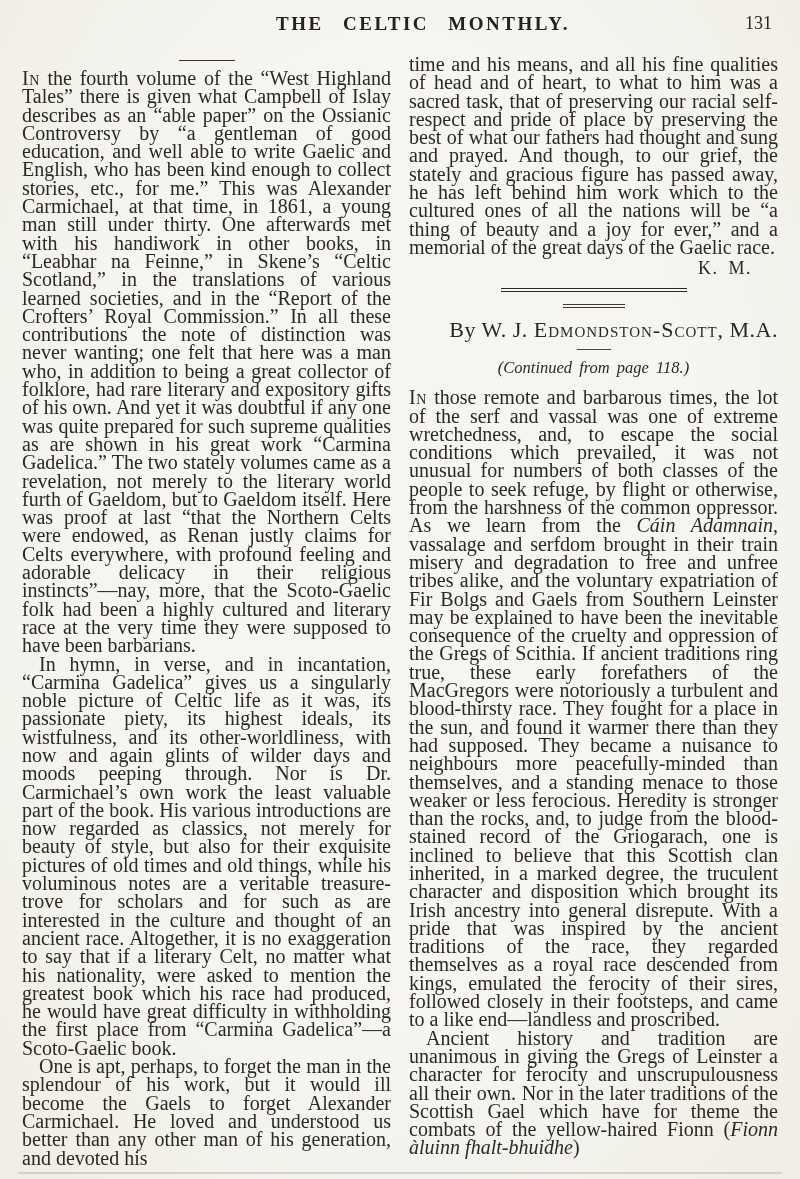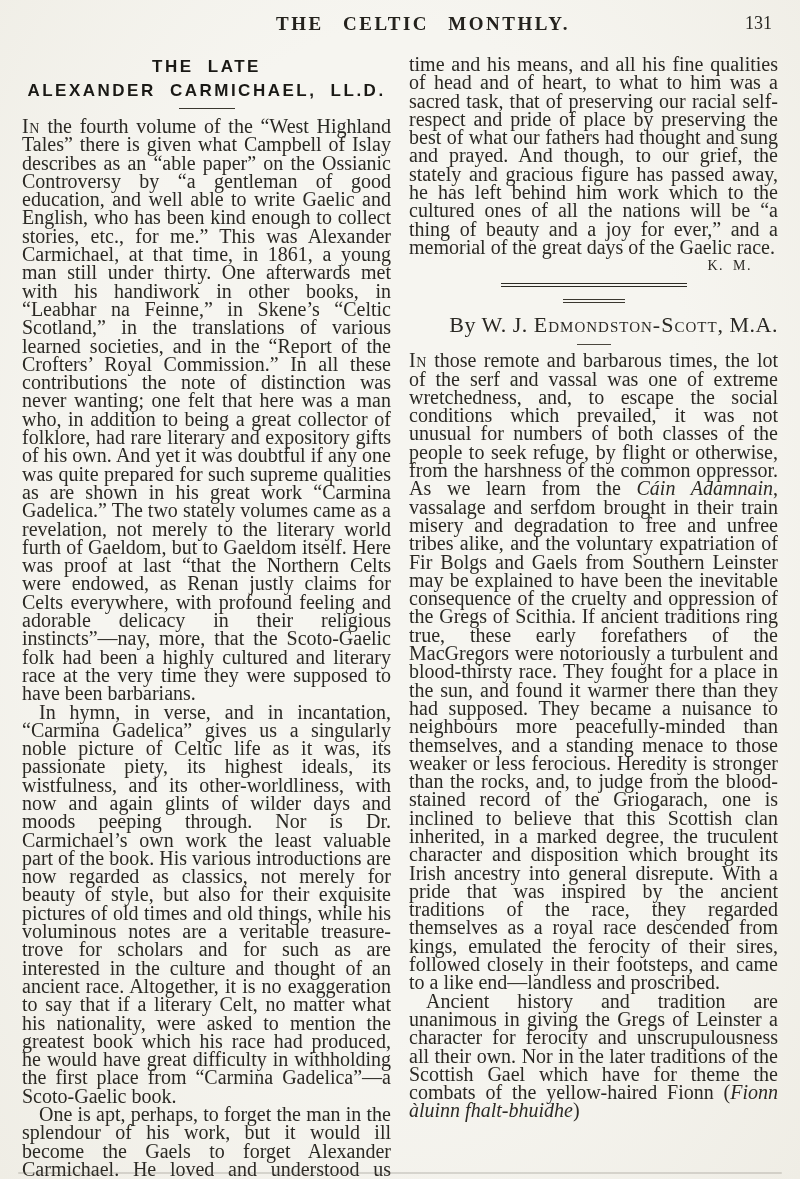--- a/index.html
+++ b/index.html
@@ -86,21 +86,21 @@
     line-height:18.3px;
     text-align:justify;
     color:#2b2924;
   }
   .body-p.indent{text-indent:17px;}
   .lead{font-variant:small-caps;letter-spacing:0.5px;}
   .italic{font-style:italic;}
   .signature{
     margin:2px 26px 0 0;
     text-align:right;
-    font-size:14px;
+    font-size:18px;
     letter-spacing:1.5px;
     word-spacing:4px;
   }
   .byline{
     margin:9px 0 0 0;
     text-align:right;
     font-size:22px;
     letter-spacing:0.5px;
   }
   .smallcaps{font-variant:small-caps;letter-spacing:1px;}
@@ -130,41 +130,38 @@
 <div class="page">
 
   <header class="page-header">
     <div class="journal-title">THE CELTIC MONTHLY.</div>
     <div class="page-number">131</div>
   </header>
 
   <div class="columns">
 
     <div class="column">
-      <h2 class="article-title">
-        <span>THE LATE</span><br>
-        <span>ALEXANDER CARMICHAEL, LL.D.</span>
-      </h2>
       <div class="rule-short"></div>
 
       <p class="body-p"><span class="lead">In</span><span> the fourth volume of the “West Highland Tales” there is given what Campbell of Islay describes as an “able paper” on the Ossianic Controversy by “a gentleman of good education, and well able to write Gaelic and English, who has been kind enough to collect stories, etc., for me.” This was Alexander Carmichael, at that time, in 1861, a young man still under thirty. One afterwards met with his handiwork in other books, in “Leabhar na Feinne,” in Skene’s “Celtic Scotland,” in the translations of various learned societies, and in the “Report of the Crofters’ Royal Commission.” In all these contributions the note of distinction was never wanting; one felt that here was a man who, in addition to being a great collector of folklore, had rare literary and expository gifts of his own. And yet it was doubtful if any one was quite prepared for such supreme qualities as are shown in his great work “Carmina Gadelica.” The two stately volumes came as a revelation, not merely to the literary world furth of Gaeldom, but to Gaeldom itself. Here was proof at last “that the Northern Celts were endowed, as Renan justly claims for Celts everywhere, with profound feeling and adorable delicacy in their religious instincts”—nay, more, that the Scoto-Gaelic folk had been a highly cultured and literary race at the very time they were supposed to have been barbarians.</span></p>
       <p class="body-p indent">In hymn, in verse, and in incantation, “Carmina Gadelica” gives us a singularly noble picture of Celtic life as it was, its passionate piety, its highest ideals, its wistfulness, and its other-worldliness, with now and again glints of wilder days and moods peeping through. Nor is Dr. Carmichael’s own work the least valuable part of the book. His various introductions are now regarded as classics, not merely for beauty of style, but also for their exquisite pictures of old times and old things, while his voluminous notes are a veritable treasure-trove for scholars and for such as are interested in the culture and thought of an ancient race. Altogether, it is no exaggeration to say that if a literary Celt, no matter what his nationality, were asked to mention the greatest book which his race had produced, he would have great difficulty in withholding the first place from “Carmina Gadelica”—a Scoto-Gaelic book.</p>
       <p class="body-p indent">One is apt, perhaps, to forget the man in the splendour of his work, but it would ill become the Gaels to forget Alexander Carmichael. He loved and understood us better than any other man of his generation, and devoted his</p>
     </div>
 
     <div class="column">
       <p class="body-p">time and his means, and all his fine qualities of head and of heart, to what to him was a sacred task, that of preserving our racial self-respect and pride of place by preserving the best of what our fathers had thought and sung and prayed. And though, to our grief, the stately and gracious figure has passed away, he has left behind him work which to the cultured ones of all the nations will be “a thing of beauty and a joy for ever,” and a memorial of the great days of the Gaelic race.</p>
       <p class="signature">K. M.</p>
 
       <div class="separator"></div>
 
       <div class="rule-double-short"></div>
 
       <p class="byline"><span>By W. J. </span><span class="smallcaps">Edmondston-Scott</span><span>, M.A.</span></p>
       <div class="rule-tiny"></div>
+      <p class="continued-note">(Continued from page 118.)</p>
 
       <p class="body-p"><span class="lead">In</span><span> those remote and barbarous times, the lot of the serf and vassal was one of extreme wretchedness, and, to escape the social conditions which prevailed, it was not unusual for numbers of both classes of the people to seek refuge, by flight or otherwise, from the harshness of the common oppressor. As we learn from the </span><span class="italic">Cáin Adamnain</span><span>, vassalage and serfdom brought in their train misery and degradation to free and unfree tribes alike, and the voluntary expatriation of Fir Bolgs and Gaels from Southern Leinster may be explained to have been the inevitable consequence of the cruelty and oppression of the Gregs of Scithia. If ancient traditions ring true, these early forefathers of the MacGregors were notoriously a turbulent and blood-thirsty race. They fought for a place in the sun, and found it warmer there than they had supposed. They became a nuisance to neighbours more peacefully-minded than themselves, and a standing menace to those weaker or less ferocious. Heredity is stronger than the rocks, and, to judge from the blood-stained record of the Griogarach, one is inclined to believe that this Scottish clan inherited, in a marked degree, the truculent character and disposition which brought its Irish ancestry into general disrepute. With a pride that was inspired by the ancient traditions of the race, they regarded themselves as a royal race descended from kings, emulated the ferocity of their sires, followed closely in their footsteps, and came to a like end—landless and proscribed.</span></p>
       <p class="body-p indent"><span>Ancient history and tradition are unanimous in giving the Gregs of Leinster a character for ferocity and unscrupulousness all their own. Nor in the later traditions of the Scottish Gael which have for theme the combats of the yellow-haired Fionn (</span><span class="italic">Fionn àluinn fhalt-bhuidhe</span><span>)</span></p>
     </div>
 
   </div>
 
   <div class="scan-artifact-line"></div>
 </div>
 

